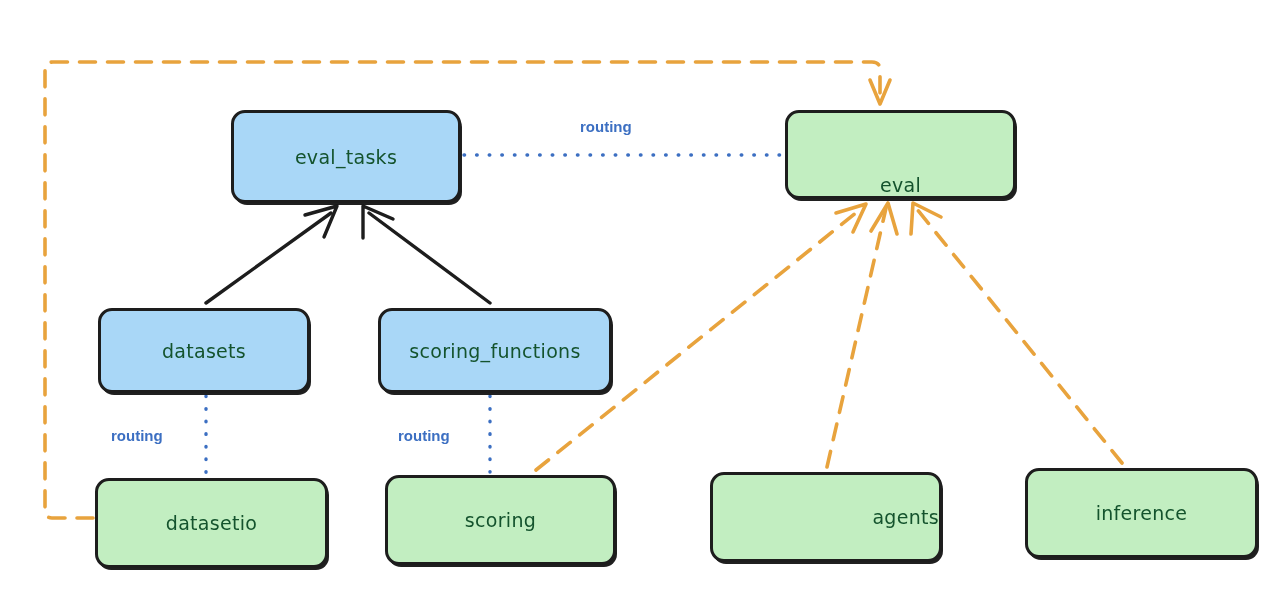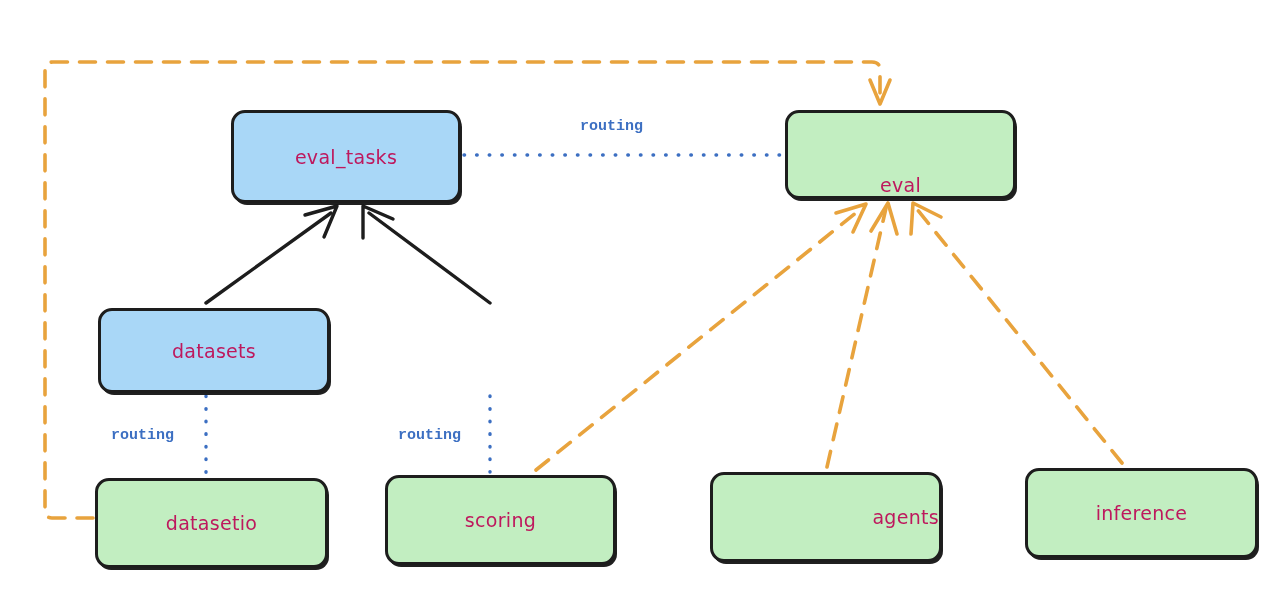--- a/index.html
+++ b/index.html
@@ -32,31 +32,31 @@
     border-radius: 14px;
     display: flex;
     align-items: center;
     justify-content: center;
     box-shadow: 2px 3px 0 -1px rgba(20,20,20,0.95);
   }
   .node-label {
     font-family: "DejaVu Sans", sans-serif;
     font-size: 19px;
     font-weight: 400;
-    color: #be185d;
+    color: #14532d;
     letter-spacing: 0.3px;
     white-space: nowrap;
     user-select: none;
   }
   .node.blue   { background: #a9d7f7; }
   .node.green  { background: #c2eec1; }
 
   .edge-label {
     position: absolute;
-    font-family: Liberation Mono, monospace;
+    font-family: Liberation Sans, sans-serif;
     font-size: 15px;
     font-weight: 600;
     color: #3c6fc2;
     white-space: nowrap;
     user-select: none;
   }
 </style>
 </head>
 <body>
 
@@ -108,24 +108,27 @@
   </svg>
 
   <div class="node blue" style="left:231px; top:110px; width:230px; height:93px;">
     <span class="node-label">eval_tasks</span>
   </div>
 
   <div class="node green" style="left:785px; top:110px; width:231px; height:89px;align-items:flex-end;">
     <span class="node-label">eval</span>
   </div>
 
-  <div class="node blue" style="left:98px; top:308px; width:232px; height:85px;">
+  <div class="node blue" style="left:98px; top:308px; width:212px; height:85px;">
     <span class="node-label">datasets</span>
   </div>
 
+  <div class="node blue" style="left:378px; top:308px; width:234px; height:85px;">
+    <span class="node-label">scoring_functions</span>
+  </div>
 
   <div class="node green" style="left:385px; top:475px; width:231px; height:90px;">
     <span class="node-label">scoring</span>
   </div>
 
   <div class="node green" style="left:95px; top:478px; width:233px; height:90px;">
     <span class="node-label">datasetio</span>
   </div>
 
   <div class="node green" style="left:710px; top:472px; width:232px; height:90px;justify-content:flex-end;">

